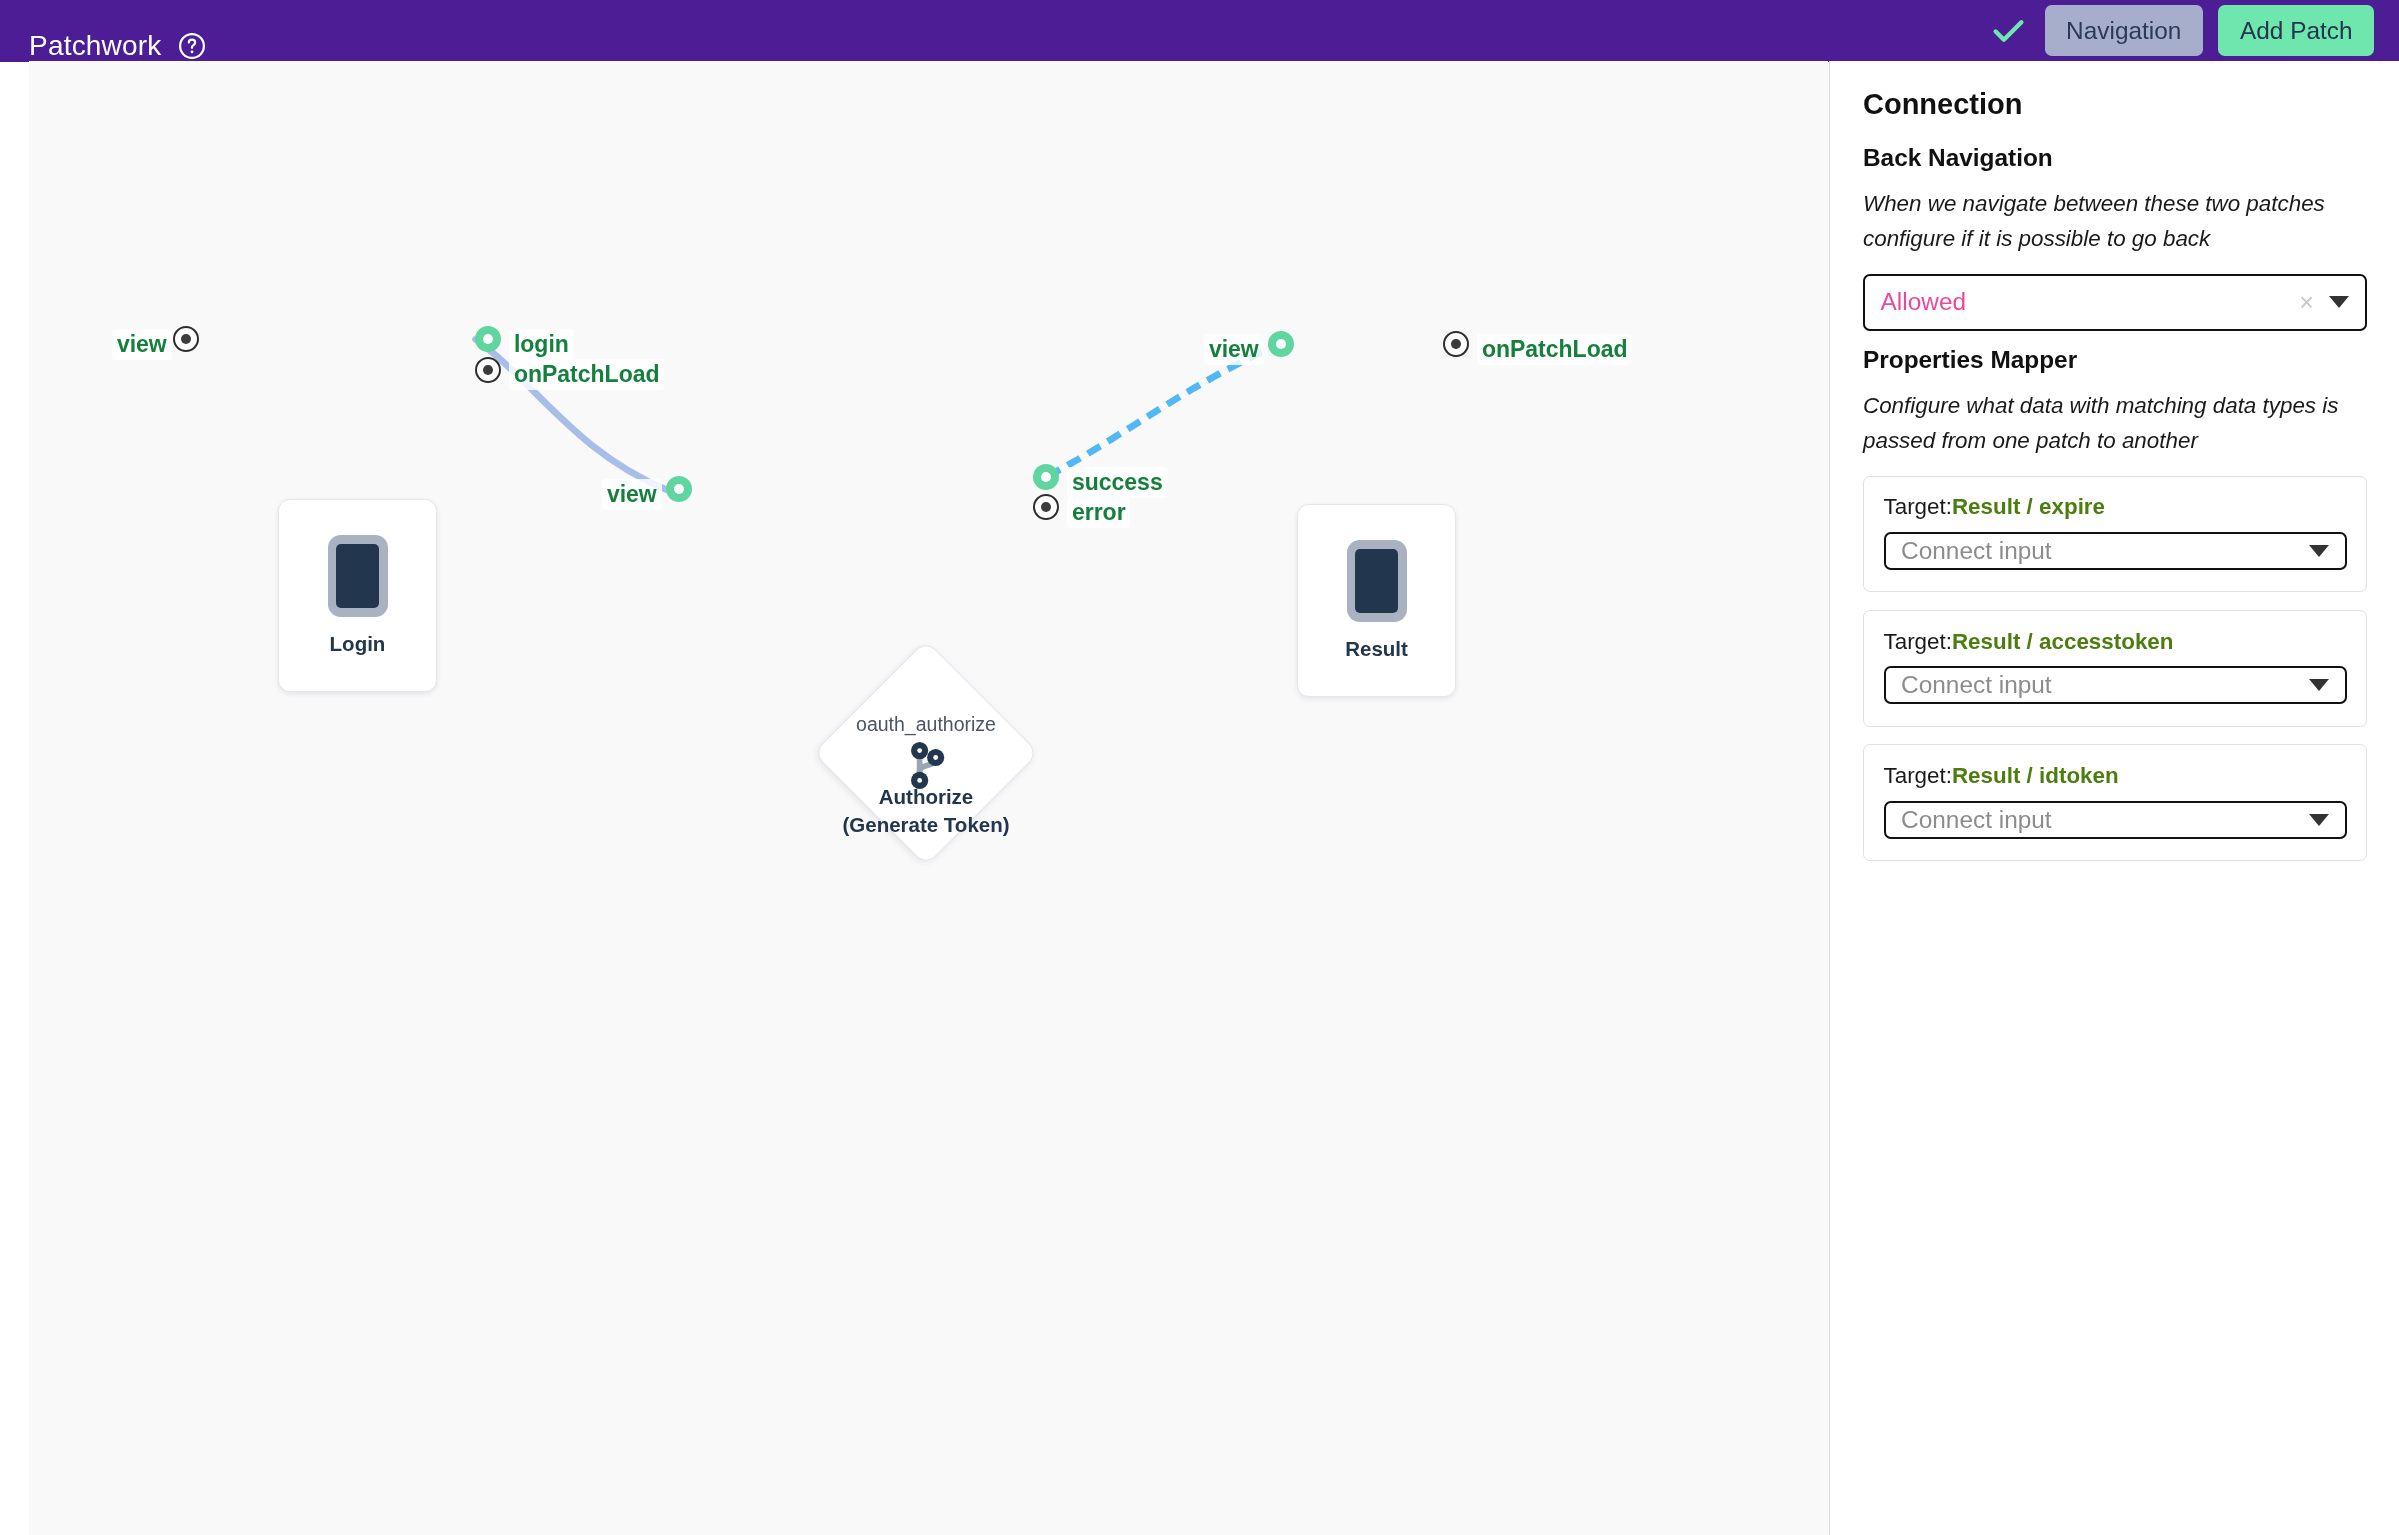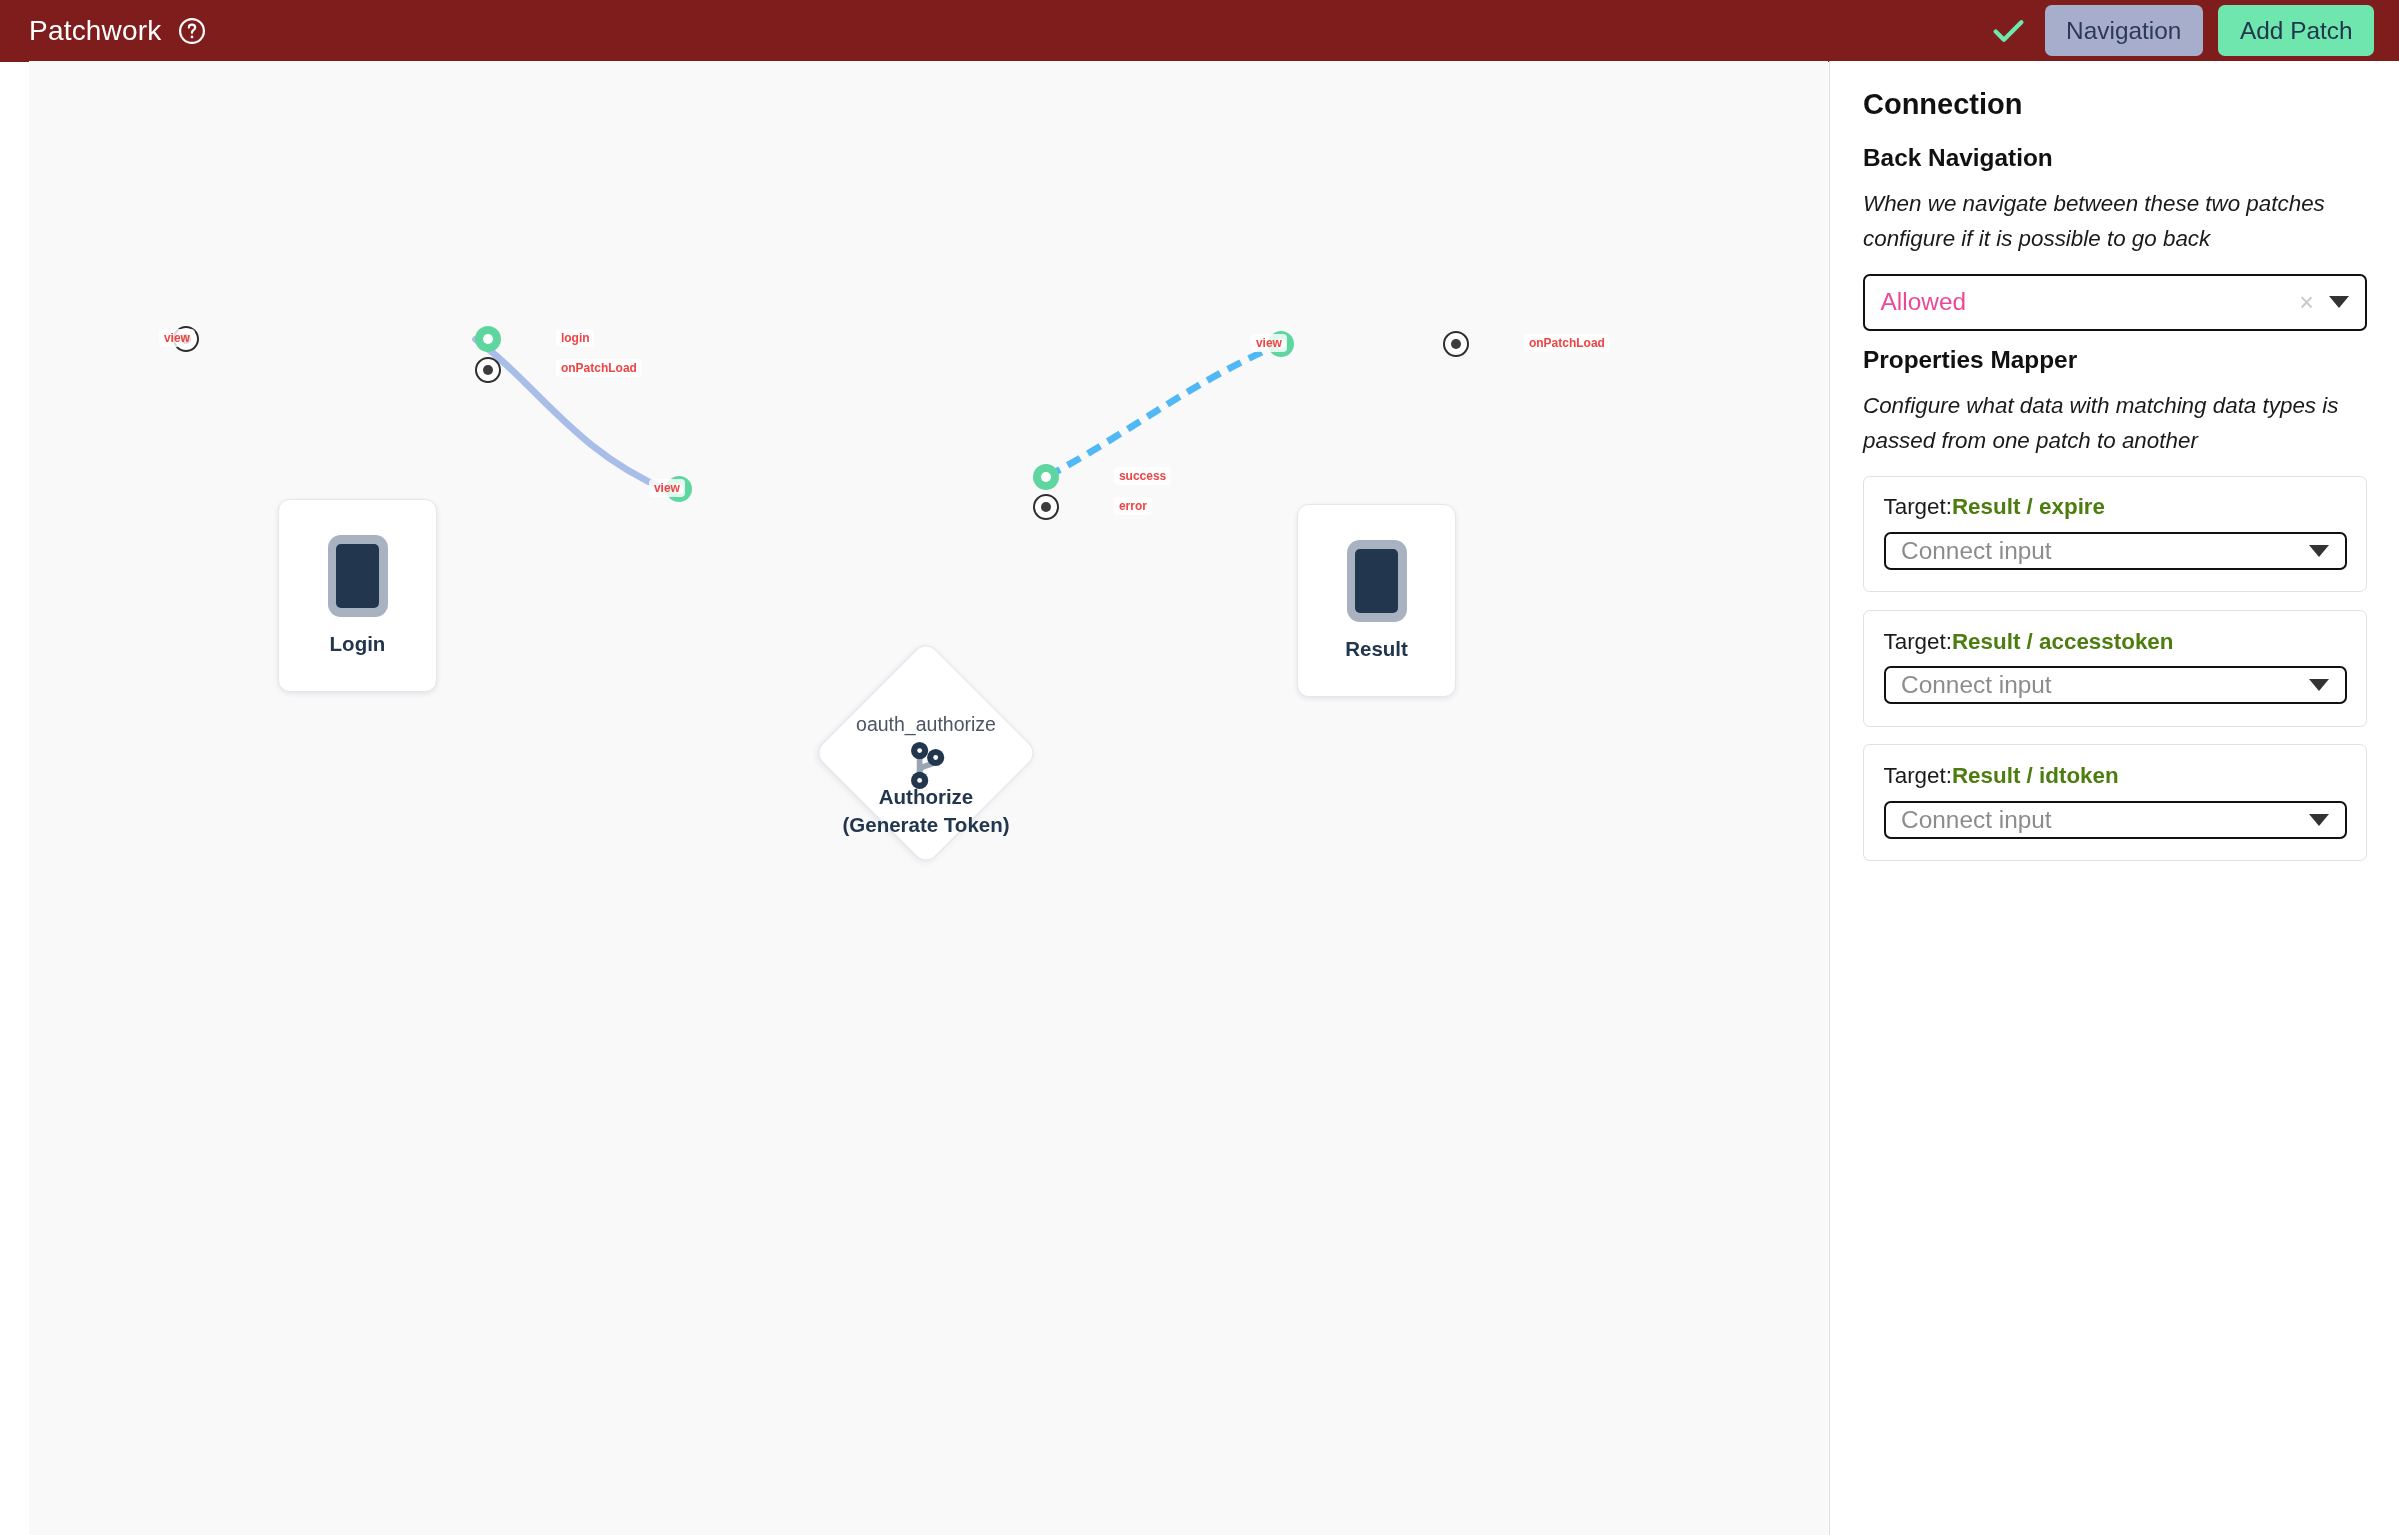--- a/index.html
+++ b/index.html
@@ -7,22 +7,22 @@
     width: 2399px; height: 1535px;
     background: #ffffff;
     font-family: "Liberation Sans", sans-serif;
     overflow: hidden;
   }
 
   
   .topbar {
     position: absolute; left: 0; top: 0;
     width: 2399px; height: 62px;
-    background: #7f1d1d;
-    display: flex; align-items: center;
+    background: #4c1d95;
+    display: flex; align-items: flex-end;
   }
   .brand {
     display: flex; align-items: center; gap: 16.6px;
     margin-left: 29px;
   }
   .brand-title {
     color: #ffffff;
     font-size: 28px;
     letter-spacing: 0.2px;
   }
@@ -135,26 +135,25 @@
     background: #ffffff;
     border: 2.9px solid #2e2e2e;
   }
   .port.dark::after {
     content: ""; width: 9.8px; height: 9.8px;
     background: #3c3c3c; border-radius: 50%;
   }
 
   .port-label {
     position: absolute;
-    font-size: 12px; font-weight: bold; color: #ef4444;
+    font-size: 23px; font-weight: bold; color: #15803d;
     white-space: nowrap;
     background: rgba(255,255,255,.82);
     border-radius: 3.9px;
     padding: 2px 4.9px;
-    margin-left: 47px;
   }
   .port-label.right { text-align: left; }
   .port-label.left  { text-align: right; }
 
   
   .sidebar {
     position: absolute;
     left: 1829px; top: 61px;
     width: 571px; height: 1474px;
     background: #ffffff;

